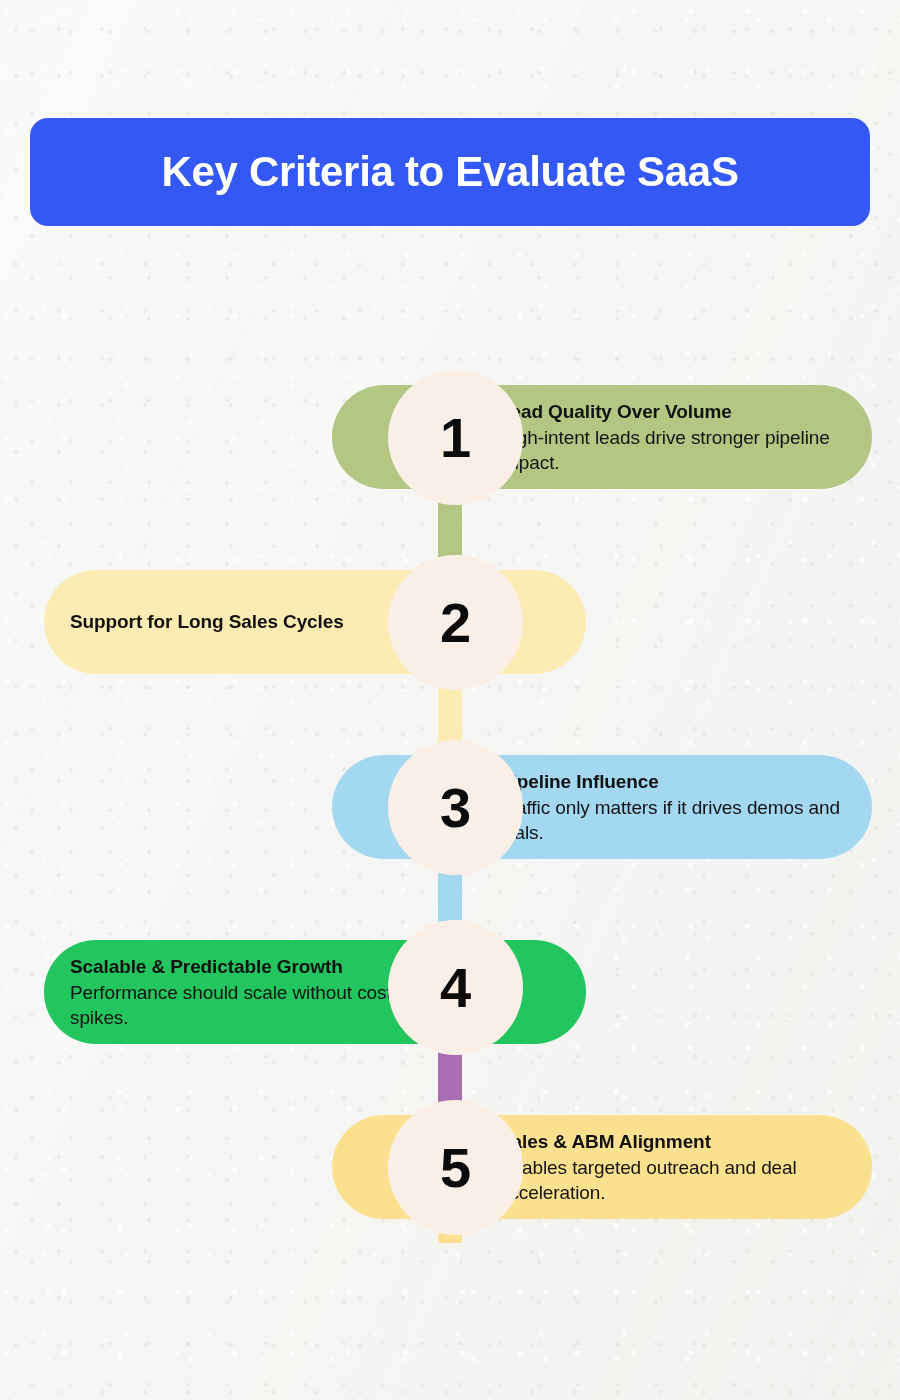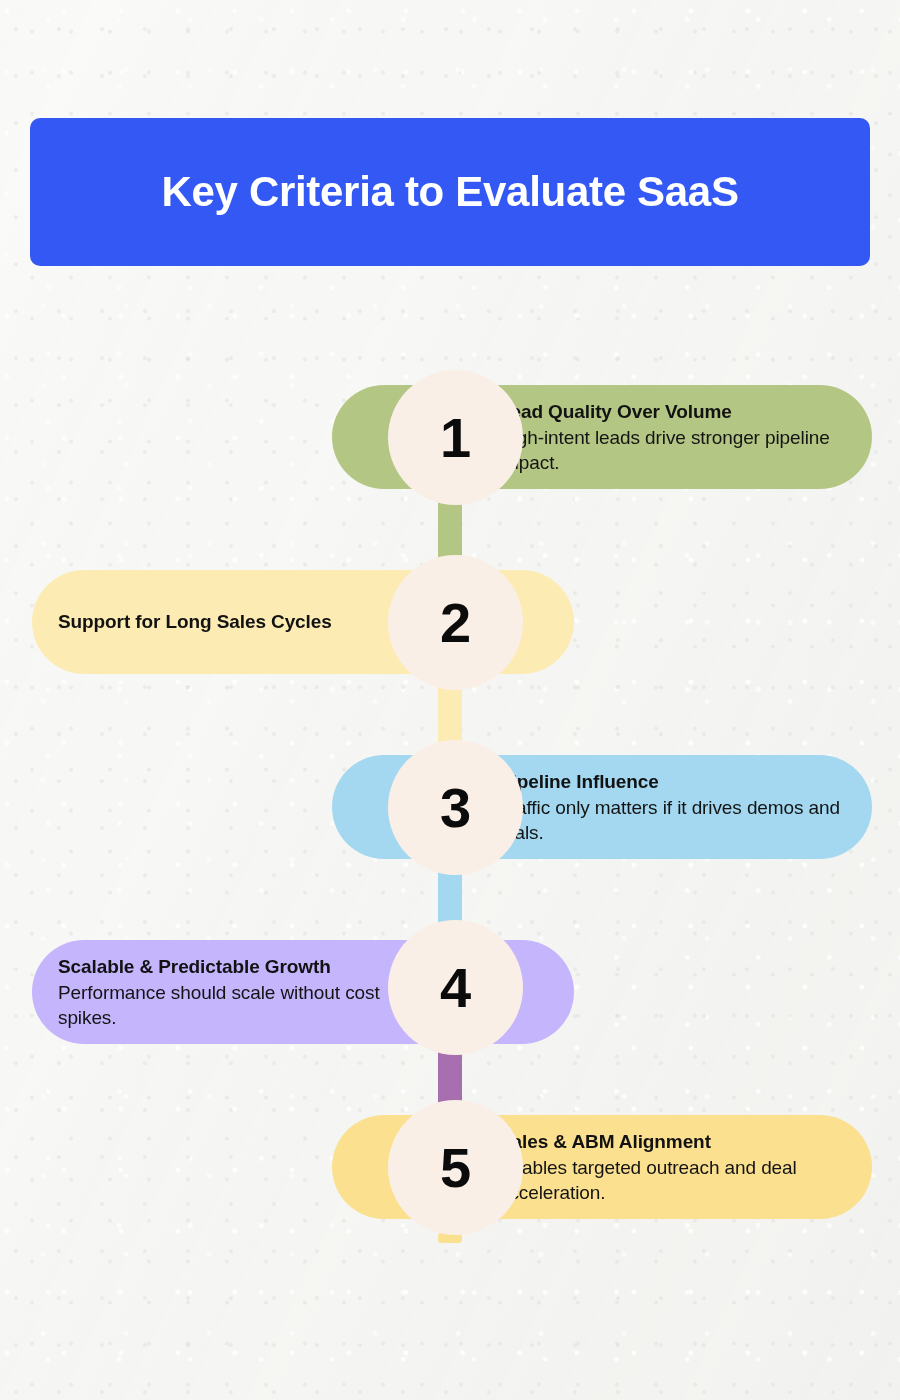--- a/index.html
+++ b/index.html
@@ -33,23 +33,23 @@
 
   #infographic {
     position:absolute; inset:0;
     z-index:1;
   }
 
   
   .title-banner {
     position:absolute;
     left:30px; top:118px;
-    width:840px; height:148px;
+    width:840px; height:108px;
     background:#3358f4;
-    border-radius:10px;
+    border-radius:18px;
     display:flex; align-items:center; justify-content:center;
     padding:0 46px;
   }
   .title-text {
     color:#ffffff;
     font-size:42px;
     font-weight:bold;
     line-height:1.22;
     text-align:center;
     letter-spacing:-.3px;
@@ -59,21 +59,21 @@
   .step { position:absolute; left:0; width:900px; }
 
   .pill {
     position:absolute;
     height:104px;
     border-radius:52px;
     display:flex;
     align-items:center;
   }
   .pill.right { left:332px; width:540px; justify-content:flex-end; padding-right:0; }
-  .pill.left  { left:32px;  width:542px; justify-content:flex-start;align-items:center; }
+  .pill.left  { left:44px;  width:542px; justify-content:flex-start;align-items:center; }
 
   .pill-text {
     width:345px;
     line-height:1.33;
   }
   .pill.right .pill-text { margin-right:28px; }
   .pill.left  .pill-text { margin-left:26px; }
 
   .pill-title {
     font-size:19px;
@@ -163,21 +163,21 @@
         <span class="pill-title">Pipeline Influence</span>
         <span class="pill-desc">Traffic only matters if it drives demos and trials.</span>
       </div>
     </div>
     <div class="circle" style="top: 740px; background: rgb(250, 239, 230);">
       <span class="circle-number" style="color: rgb(11, 11, 11);">3</span>
     </div>
   </div>
 
   <div class="step">
-    <div class="pill left" style="top: 940px; background: #c4b5fd;">
+    <div class="pill left" style="top: 940px; background: #22c55e;">
       <div class="pill-text">
         <span class="pill-title">Scalable &amp; Predictable Growth</span>
         <span class="pill-desc">Performance should scale without cost spikes.</span>
       </div>
     </div>
     <div class="circle" style="top: 920px; background: rgb(250, 239, 230);">
       <span class="circle-number" style="color: rgb(11, 11, 11);">4</span>
     </div>
   </div>
 

